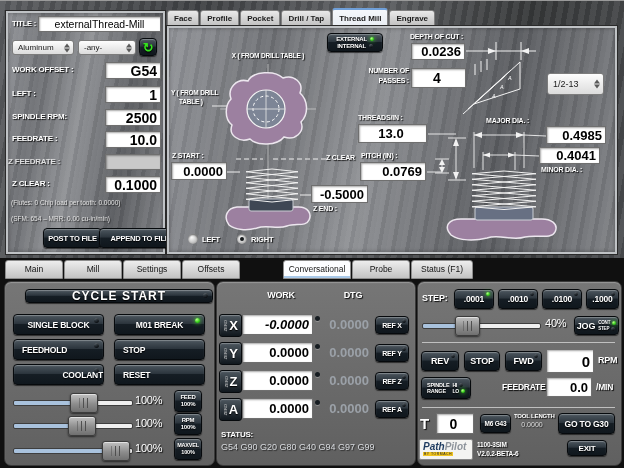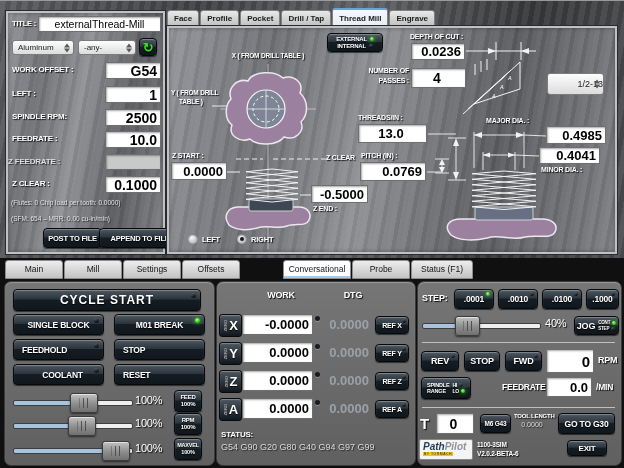--- a/index.html
+++ b/index.html
@@ -268,21 +268,21 @@
       <span class="lbl" style="position:static;font-size:7.5px;">RIGHT</span>
     </div>
 
     <div class="lbl" style="left:241px;top:5px;font-size:7px;">DEPTH OF CUT :</div>
     <div class="wbox" style="left:242px;top:15px;width:54px;height:17px;font-size:13px;line-height:16px;">0.0236</div>
 
     <div class="lbl" style="left:178px;top:39px;width:62px;text-align:right;font-size:7px;">NUMBER OF</div>
     <div class="lbl" style="left:178px;top:49px;width:62px;text-align:right;font-size:7px;">PASSES :</div>
     <div class="wbox" style="left:242px;top:40px;width:55px;height:20px;font-size:14px;line-height:19px;text-align:center;">4</div>
 
-    <div class="dd" style="left:378px;top:45px;width:57px;height:22px;font-size:9px;justify-content:flex-end;">
+    <div class="dd" style="left:378px;top:45px;width:57px;height:22px;font-size:9px;">
       <span>1/2-13</span>
       <span class="spin">
           <i class="up"></i>
           <i class="dn"></i>
         </span>
     </div>
 
     <div class="lbl" style="left:189px;top:86px;font-size:7px;">THREADS/IN :</div>
     <div class="wbox" style="left:189px;top:96px;width:69px;height:19px;font-size:13px;line-height:18px;text-align:center;">13.0</div>
 
@@ -294,40 +294,40 @@
     <div class="wbox" style="left:370px;top:119px;width:61px;height:17px;font-size:13px;line-height:16px;">0.4041</div>
     <div class="lbl" style="left:372px;top:138px;font-size:7px;">MINOR DIA. :</div>
   </div>
 </div>
 
 <div class="abs" style="left:5px;top:258px;height:19px;">
   <span class="navtab">Main</span><span class="navtab">Mill</span><span class="navtab">Settings</span><span class="navtab">Offsets</span><span class="navtab active" style="width:66px;margin-left:42px;">Conversational</span><span class="navtab">Probe</span><span class="navtab" style="width:60px;">Status (F1)</span>
 </div>
 
 <div class="panel" style="left:4px;top:281px;width:209px;height:183px;">
-  <div class="btn" style="left:8px;top:7px;width:188px;height:22px;font-size:12px;letter-spacing:1px;">
+  <div class="btn" style="left:20px;top:7px;width:188px;height:14px;font-size:12px;letter-spacing:1px;">
     <span>CYCLE START</span>
     <span class="led s5 cled"></span>
   </div>
   <div class="btn" style="left:8px;top:32px;width:91px;height:21px;font-size:8.5px;">
     <span>SINGLE BLOCK</span>
     <span class="led s5 cled"></span>
   </div>
   <div class="btn" style="left:109px;top:32px;width:91px;height:21px;font-size:8.5px;">
     <span>M01 BREAK</span>
     <span class="led on s5 cled"></span>
   </div>
   <div class="btn" style="left:8px;top:57px;width:91px;height:21px;font-size:8.5px;justify-content:flex-start;padding-left:8px;">
     <span>FEEDHOLD</span>
     <span class="led s5 cled"></span>
   </div>
   <div class="btn" style="left:109px;top:57px;width:91px;height:21px;font-size:8.5px;justify-content:flex-start;padding-left:8px;">
     <span>STOP</span>
   </div>
-  <div class="btn" style="left:8px;top:82px;width:91px;height:21px;font-size:8.5px;justify-content:center;padding-left:8px;">
+  <div class="btn" style="left:8px;top:82px;width:91px;height:21px;font-size:8.5px;justify-content:flex-end;padding-left:8px;">
     <span>COOLANT</span>
     <span class="led s5 cled"></span>
   </div>
   <div class="btn" style="left:109px;top:82px;width:91px;height:21px;font-size:8.5px;justify-content:flex-start;padding-left:8px;">
     <span>RESET</span>
   </div>
 
   <div class="track" style="left:8px;top:118px;width:118px;--p:55%;"></div>
   <div class="thumb" style="left:65px;top:111px;"></div>
   <div class="lbl" style="left:130px;top:112px;font-size:11px;font-weight:400;">100%</div>
@@ -354,21 +354,21 @@
 </div>
 
 <div class="panel" style="left:216px;top:281px;width:198px;height:183px;">
   <div class="lbl" style="left:44px;top:8px;width:40px;text-align:center;font-size:9px;">WORK</div>
   <div class="lbl" style="left:116px;top:8px;width:40px;text-align:center;font-size:9px;">DTG</div>
 
   <div class="axisbtn" style="left:2px;top:32px;">
     <span class="zero">ZERO</span>
     <span class="letter">X</span>
   </div>
-  <div class="wbox" style="left:25px;top:32px;width:71px;height:21px;font-size:13px;line-height:20px;">-0.0000</div>
+  <div class="wbox" style="left:25px;top:32px;width:71px;height:21px;font-size:13px;line-height:20px;font-style:italic;">-0.0000</div>
   <div class="dot" style="left:98px;top:34px;"></div>
   <div class="dtgval" style="left:104px;top:35px;width:48px;">0.0000</div>
   <div class="btn" style="left:158px;top:34px;width:34px;height:18px;font-size:7px;">
     <span>REF X</span>
     <span class="led s4 cled" style="top:2px;right:2px;"></span>
   </div>
 
   <div class="axisbtn" style="left:2px;top:60px;">
     <span class="zero">ZERO</span>
     <span class="letter">Y</span>

